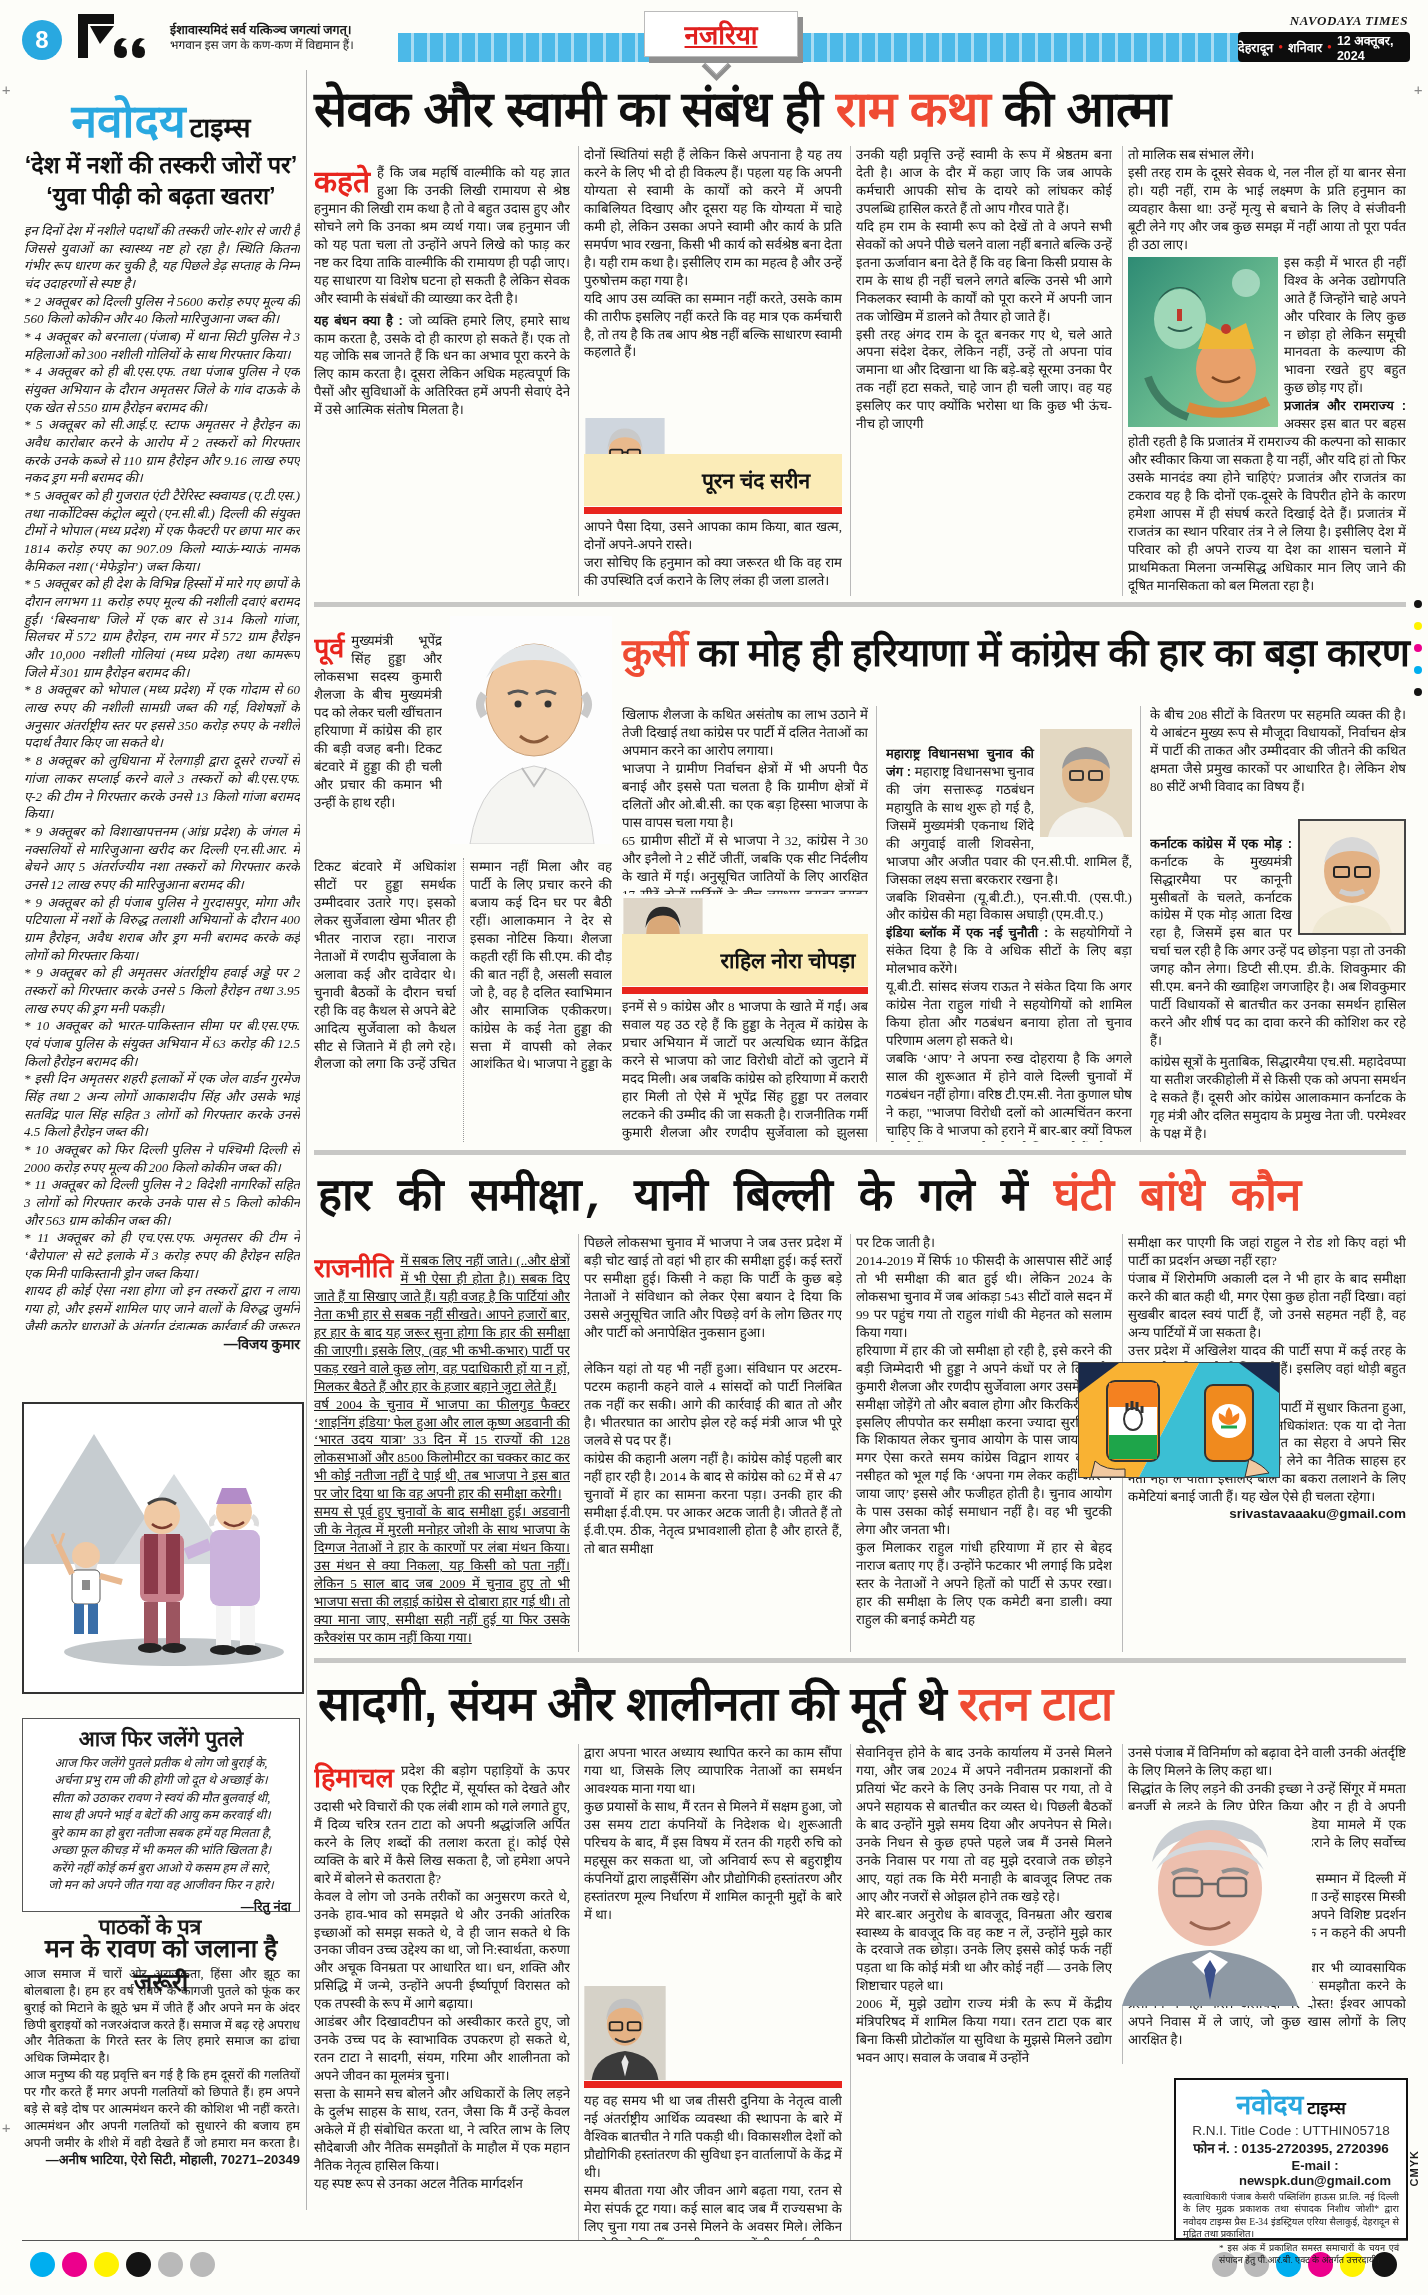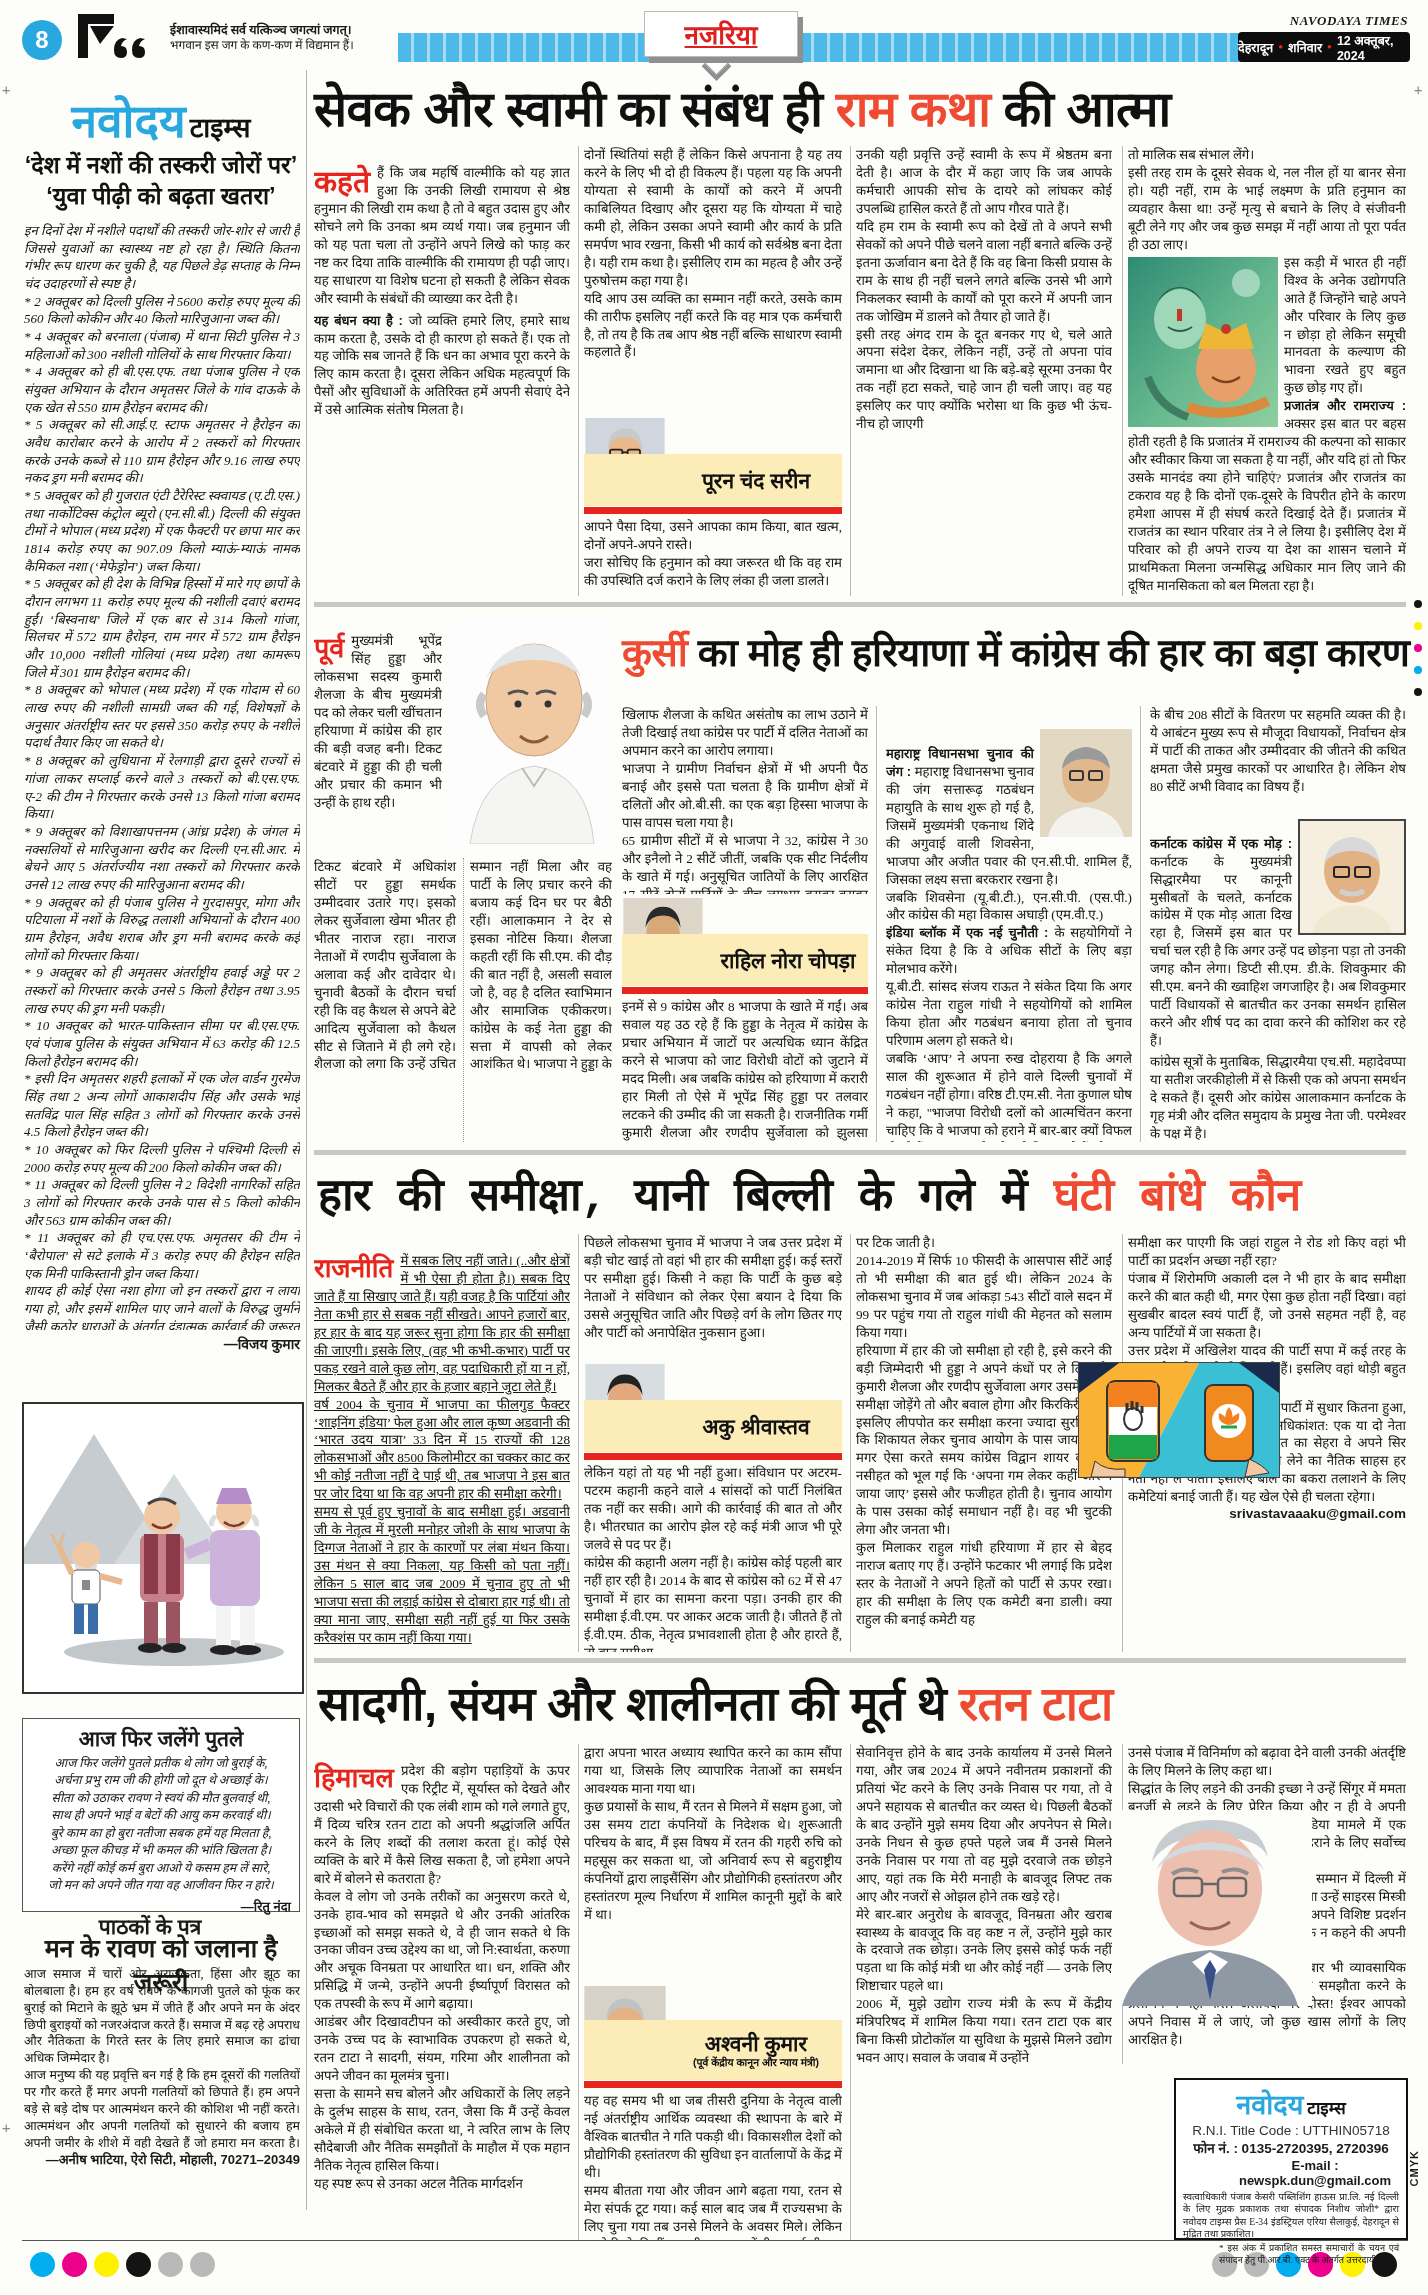--- a/index.html
+++ b/index.html
@@ -341,34 +341,20 @@
   <div class="colrule" style="left:1122px;top:1234px;height:418px;"></div>
 
   <div class="abs t" style="left:314px;top:1234px;width:256px;height:418px;text-decoration:underline;">
     <span class="dw" style="font-size:26px;">राजनीति</span><span>में सबक लिए नहीं जाते। (..और क्षेत्रों में भी ऐसा ही होता है।) सबक दिए जाते हैं या सिखाए जाते हैं। यही वजह है कि पार्टियां और नेता कभी हार से सबक नहीं सीखते। आपने हजारों बार, हर हार के बाद यह जरूर सुना होगा कि हार की समीक्षा की जाएगी। इसके लिए, (वह भी कभी-कभार) पार्टी पर पकड़ रखने वाले कुछ लोग, वह पदाधिकारी हों या न हों, मिलकर बैठते हैं और हार के हजार बहाने जुटा लेते हैं।
 वर्ष 2004 के चुनाव में भाजपा का फीलगुड फैक्टर ‘शाइनिंग इंडिया’ फेल हुआ और लाल कृष्ण अडवानी की ‘भारत उदय यात्रा’ 33 दिन में 15 राज्यों की 128 लोकसभाओं और 8500 किलोमीटर का चक्कर काट कर भी कोई नतीजा नहीं दे पाई थी, तब भाजपा ने इस बात पर जोर दिया था कि वह अपनी हार की समीक्षा करेगी।
 समय से पूर्व हुए चुनावों के बाद समीक्षा हुई। अडवानी जी के नेतृत्व में मुरली मनोहर जोशी के साथ भाजपा के दिग्गज नेताओं ने हार के कारणों पर लंबा मंथन किया। उस मंथन से क्या निकला, यह किसी को पता नहीं। लेकिन 5 साल बाद जब 2009 में चुनाव हुए तो भी भाजपा सत्ता की लड़ाई कांग्रेस से दोबारा हार गई थी। तो क्या माना जाए, समीक्षा सही नहीं हुई या फिर उसके करैक्शंस पर काम नहीं किया गया।</span>
   </div>
 
   <div class="abs" style="left:584px;top:1234px;width:258px;height:418px;overflow:hidden;">
     <div class="t" style="height:126px;">पिछले लोकसभा चुनाव में भाजपा ने जब उत्तर प्रदेश में बड़ी चोट खाई तो वहां भी हार की समीक्षा हुई। कई स्तरों पर समीक्षा हुई। किसी ने कहा कि पार्टी के कुछ बड़े नेताओं ने संविधान को लेकर ऐसा बयान दे दिया कि उससे अनुसूचित जाति और पिछड़े वर्ग के लोग छितर गए और पार्टी को अनापेक्षित नुकसान हुआ।</div>
-    <div class="card">
-      <svg width="82" height="88" viewBox="0 0 90 100">
-        <rect width="90" height="100" fill="#d8dde2"></rect>
-          <ellipse cx="45" cy="40" rx="19" ry="23" fill="#e2a97e"></ellipse>
-        <path d="M25 36 Q27 12 45 12 Q63 12 65 36 Q60 22 45 22 Q30 22 25 36 Z" fill="#222"></path>
-        <path d="M34 54 Q45 62 56 54" stroke="#333" stroke-width="2" fill="none"></path>
-        <path d="M8 100 Q12 72 45 68 Q78 72 82 100 Z" fill="#2a2a2a"></path>
-        <polygon points="45,72 41,80 45,96 49,80" fill="#f2f2f2"></polygon>
-      </svg>
-      <div class="band">
-          <span class="nm">अकु श्रीवास्तव</span>
-        </div>
-      <div class="bar"></div>
-    </div>
     <div class="t">लेकिन यहां तो यह भी नहीं हुआ। संविधान पर अटरम-पटरम कहानी कहने वाले 4 सांसदों को पार्टी निलंबित तक नहीं कर सकी। आगे की कार्रवाई की बात तो और है। भीतरघात का आरोप झेल रहे कई मंत्री आज भी पूरे जलवे से पद पर हैं।
 कांग्रेस की कहानी अलग नहीं है। कांग्रेस कोई पहली बार नहीं हार रही है। 2014 के बाद से कांग्रेस को 62 में से 47 चुनावों में हार का सामना करना पड़ा। उनकी हार की समीक्षा ई.वी.एम. पर आकर अटक जाती है। जीतते हैं तो ई.वी.एम. ठीक, नेतृत्व प्रभावशाली होता है और हारते हैं, तो बात समीक्षा</div>
   </div>
 
   <div class="abs t" style="left:856px;top:1234px;width:256px;height:418px;">पर टिक जाती है।
 2014-2019 में सिर्फ 10 फीसदी के आसपास सीटें आईं तो भी समीक्षा की बात हुई थी। लेकिन 2024 के लोकसभा चुनाव में जब आंकड़ा 543 सीटों वाले सदन में 99 पर पहुंच गया तो राहुल गांधी की मेहनत को सलाम किया गया।
 हरियाणा में हार की जो समीक्षा हो रही है, इसे करने की बड़ी जिम्मेदारी भी हुड्डा ने अपने कंधों पर ले लिया है। कुमारी शैलजा और रणदीप सुर्जेवाला अगर उसमें अपनी समीक्षा जोड़ेंगे तो और बवाल होगा और किरकिरी होगी। इसलिए लीपपोत कर समीक्षा करना ज्यादा सुरक्षित था कि शिकायत लेकर चुनाव आयोग के पास जाया जाए। मगर ऐसा करते समय कांग्रेस विद्वान शायर की उस नसीहत को भूल गई कि ‘अपना गम लेकर कहीं और न जाया जाए’ इससे और फजीहत होती है। चुनाव आयोग के पास उसका कोई समाधान नहीं है। वह भी चुटकी लेगा और जनता भी।
 कुल मिलाकर राहुल गांधी हरियाणा में हार से बेहद नाराज बताए गए हैं। उन्होंने फटकार भी लगाई कि प्रदेश स्तर के नेताओं ने अपने हितों को पार्टी से ऊपर रखा। हार की समीक्षा के लिए एक कमेटी बना डाली। क्या राहुल की बनाई कमेटी यह</div>
 
   <div class="abs" style="left:1128px;top:1234px;width:278px;height:418px;overflow:hidden;">
@@ -431,23 +417,20 @@
       <svg width="82" height="94" viewBox="0 0 90 104">
         <rect width="90" height="104" fill="#d6d2c8"></rect>
           <ellipse cx="45" cy="42" rx="20" ry="24" fill="#e5b284"></ellipse>
         <path d="M24 38 Q26 14 45 14 Q64 14 66 38 Q60 24 45 24 Q30 24 24 38 Z" fill="#c2c2c2"></path>
         <rect x="28" y="40" width="14" height="9" rx="2" fill="none" stroke="#222" stroke-width="2"></rect>
         <rect x="48" y="40" width="14" height="9" rx="2" fill="none" stroke="#222" stroke-width="2"></rect>
         <path d="M34 58 Q45 66 56 58" stroke="#333" stroke-width="2" fill="none"></path>
         <path d="M8 104 Q12 76 45 72 Q78 76 82 104 Z" fill="#3a3a3a"></path>
         <polygon points="45,76 41,84 45,100 49,84" fill="#e8e8e8"></polygon>
       </svg>
-      <div class="band" style="height:60px;">
-          <span class="nm"><span>अश्वनी कुमार</span><small>(पूर्व केंद्रीय कानून और न्याय मंत्री)</small></span>
-        </div>
       <div class="bar"></div>
     </div>
     <div class="t">यह वह समय भी था जब तीसरी दुनिया के नेतृत्व वाली नई अंतर्राष्ट्रीय आर्थिक व्यवस्था की स्थापना के बारे में वैश्विक बातचीत ने गति पकड़ी थी। विकासशील देशों को प्रौद्योगिकी हस्तांतरण की सुविधा इन वार्तालापों के केंद्र में थी।
 समय बीतता गया और जीवन आगे बढ़ता गया, रतन से मेरा संपर्क टूट गया। कई साल बाद जब मैं राज्यसभा के लिए चुना गया तब उनसे मिलने के अवसर मिले। लेकिन हमारे रिश्ते की नींव पहली मुलाकात में ही पड़ गई थी।</div>
   </div>
 
   <div class="abs t" style="left:856px;top:1744px;width:256px;height:496px;">सेवानिवृत्त होने के बाद उनके कार्यालय में उनसे मिलने गया, और जब 2024 में अपने नवीनतम प्रकाशनों की प्रतियां भेंट करने के लिए उनके निवास पर गया, तो वे अपने सहायक से बातचीत कर व्यस्त थे। पिछली बैठकों के बाद उन्होंने मुझे समय दिया और अपनेपन से मिले। उनके निधन से कुछ हफ्ते पहले जब मैं उनसे मिलने उनके निवास पर गया तो वह मुझे दरवाजे तक छोड़ने आए, यहां तक कि मेरी मनाही के बावजूद लिफ्ट तक आए और नजरों से ओझल होने तक खड़े रहे।
 मेरे बार-बार अनुरोध के बावजूद, विनम्रता और खराब स्वास्थ्य के बावजूद कि वह कष्ट न लें, उन्होंने मुझे कार के दरवाजे तक छोड़ा। उनके लिए इससे कोई फर्क नहीं पड़ता था कि कोई मंत्री था और कोई नहीं — उनके लिए शिष्टाचार पहले था।
 2006 में, मुझे उद्योग राज्य मंत्री के रूप में केंद्रीय मंत्रिपरिषद में शामिल किया गया। रतन टाटा एक बार बिना किसी प्रोटोकॉल या सुविधा के मुझसे मिलने उद्योग भवन आए। सवाल के जवाब में उन्होंने</div>
 

